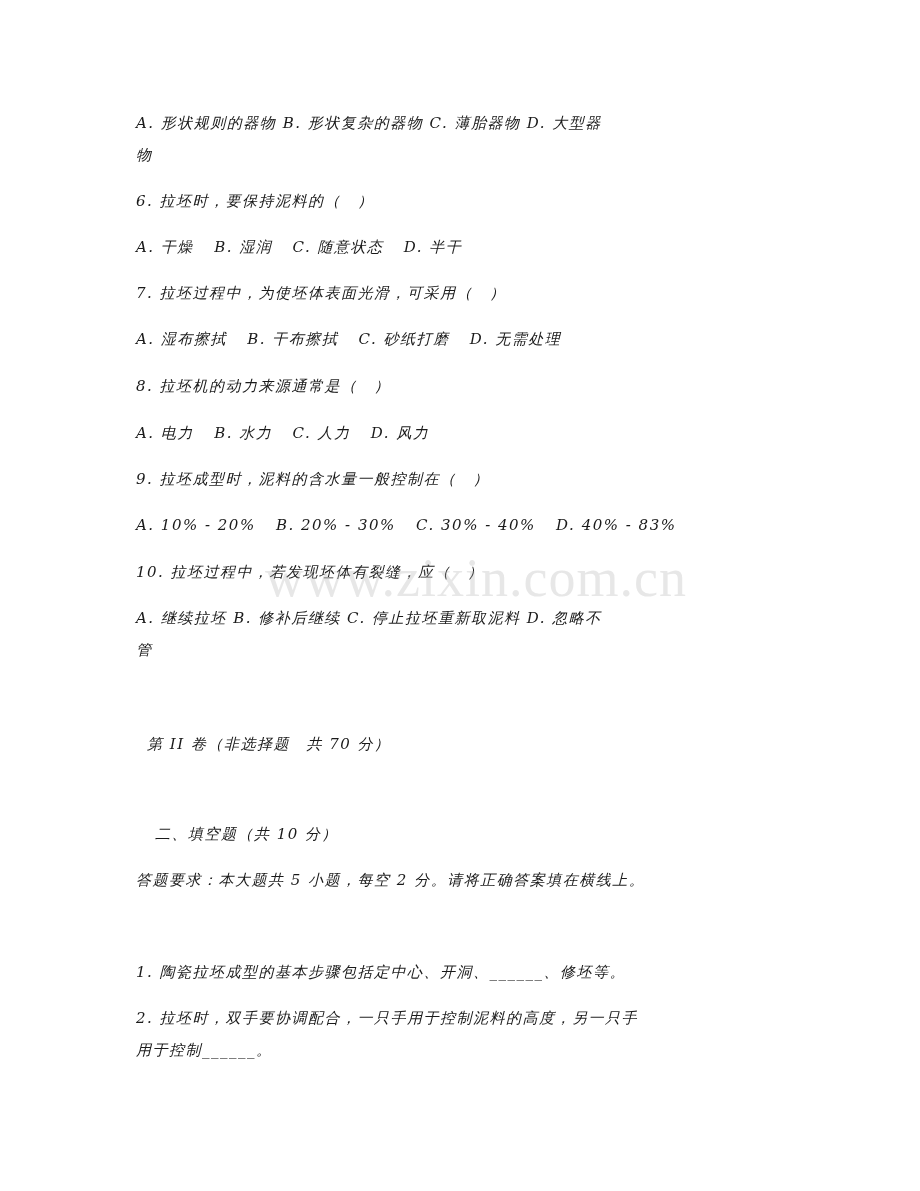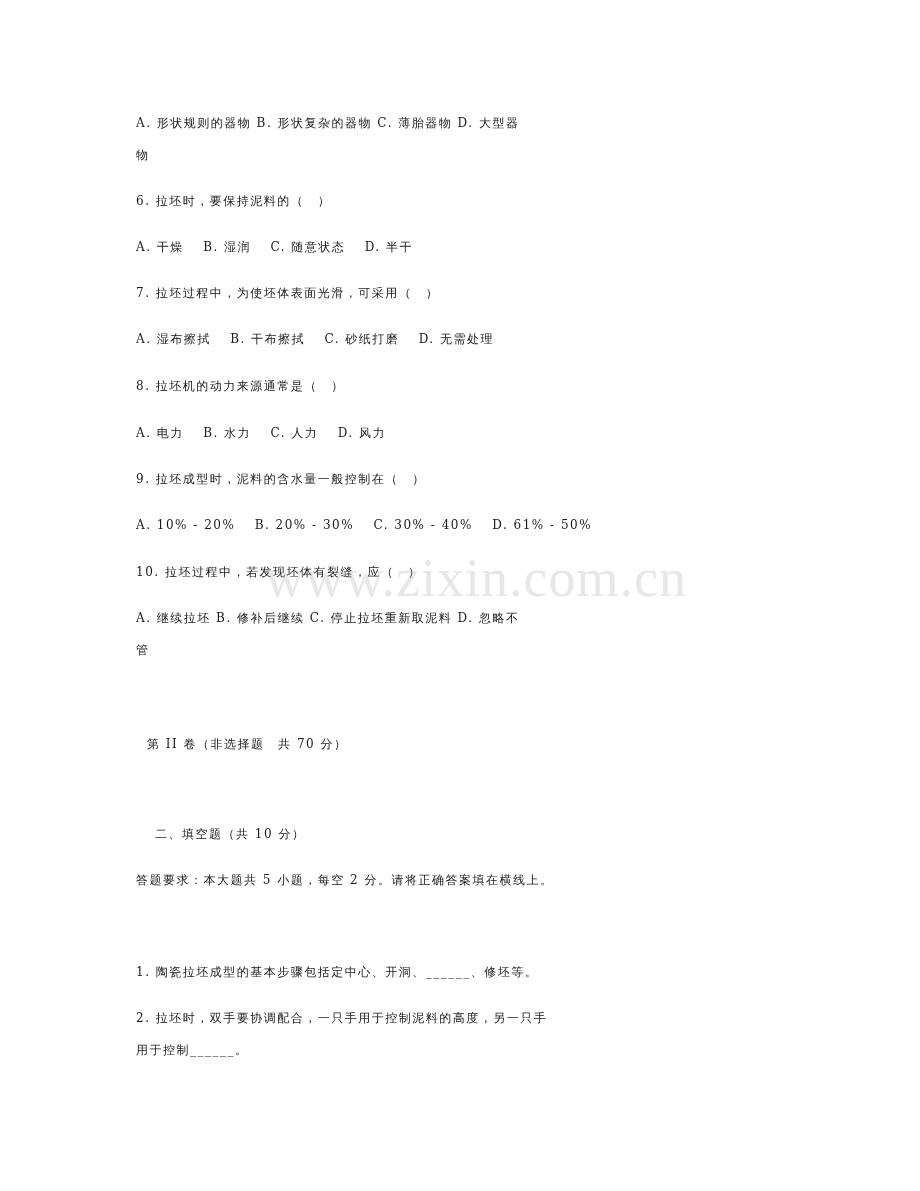--- a/index.html
+++ b/index.html
@@ -11,24 +11,25 @@
       width: 920px;
       height: 1191px;
       position: relative;
       overflow: hidden;
       font-family: "DejaVu Serif", "Liberation Serif", serif;
       color: #1a1a1a;
     }
     .line {
       position: absolute;
       left: 136px;
-      font-size: 12px;
+      font-size: 15px;
       line-height: 26px;
       white-space: nowrap;
       letter-spacing: 1.5px;
+      font-style: italic;
     }
     .opt { margin-right: 14px; }
     .opt:last-child { margin-right: 0; text-align: center; }
     .heading { left: 147px; }
     .watermark {
       position: absolute;
       left: 265px;
       top: 548px;
       font-family: Liberation Serif, serif;
       font-size: 54px;
@@ -67,21 +68,21 @@
   <span class="opt">B. 水力</span>
   <span class="opt">C. 人力</span>
   <span class="opt">D. 风力</span>
 </div>
 
 <div class="line" style="top:466px;">9. 拉坯成型时，泥料的含水量一般控制在（　）</div>
 <div class="line" style="top:512px;">
   <span class="opt">A. 10% - 20%</span>
   <span class="opt">B. 20% - 30%</span>
   <span class="opt">C. 30% - 40%</span>
-  <span class="opt">D. 61% - 50%</span>
+  <span class="opt">D. 40% - 83%</span>
 </div>
 
 <div class="line" style="top:559px;">10. 拉坯过程中，若发现坯体有裂缝，应（　）</div>
 <div class="line" style="top:605px;">A. 继续拉坯  B. 修补后继续  C. 停止拉坯重新取泥料  D. 忽略不</div>
 <div class="line" style="top:637px;">管</div>
 
 <div class="line heading" style="top:731px;">第 II 卷（非选择题　共 70 分）</div>
 
 <div class="line heading" style="top:821px;margin-left:8px;">二、填空题（共 10 分）</div>
 

